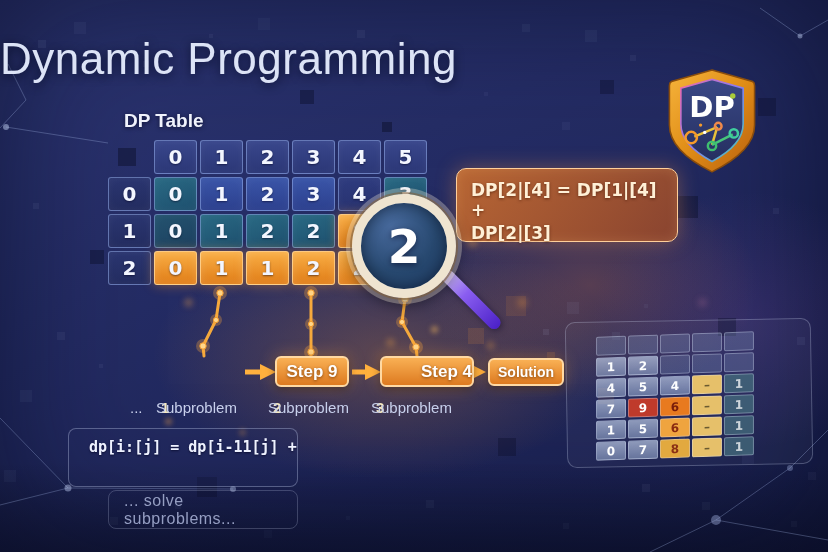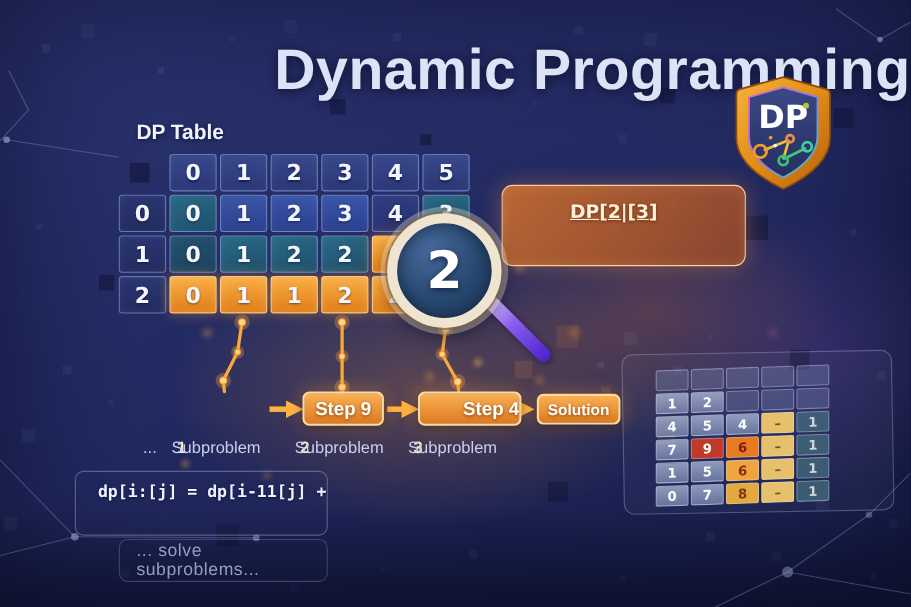--- a/index.html
+++ b/index.html
@@ -49,22 +49,22 @@
     186px 300px 6px 1px rgba(255,170,70,.5),388px 340px 6px 1px rgba(255,170,70,.45),
     432px 327px 5px 1px rgba(255,190,90,.5),488px 343px 6px 1px rgba(255,170,70,.4),
     520px 300px 7px 2px rgba(255,160,60,.35),556px 363px 5px 1px rgba(255,170,70,.4),
     470px 240px 6px 2px rgba(255,180,80,.35),610px 182px 5px 1px rgba(240,160,80,.3),
     240px 430px 5px 1px rgba(255,170,70,.35),166px 419px 5px 1px rgba(255,170,70,.4),
     700px 300px 6px 2px rgba(200,120,160,.25);}
 
   #overlay-svg{position:absolute;left:0;top:0;z-index:2;pointer-events:none;}
 
   
-  .title{position:absolute;top:34px;left:0;width:100%;text-align:right;z-index:3;
-    font-size:52px;font-weight:bold;color:#dce3f6;letter-spacing:.5px;
+  .title{position:absolute;top:34px;left:0;width:100%;text-align:left;z-index:3;
+    font-size:44px;font-weight:normal;color:#dce3f6;letter-spacing:.5px;
     text-shadow:0 2px 10px rgba(4,8,30,.7);}
   .dp-label{position:absolute;left:124px;top:110px;z-index:3;font-size:19px;font-weight:bold;color:#f0f3fc;text-shadow:0 1px 4px rgba(0,0,20,.6);}
 
   
   .dp-grid{position:absolute;left:108px;top:140px;z-index:3;display:grid;
     grid-template-columns:repeat(7,43px);grid-auto-rows:34px;gap:3px;}
   .cell{display:flex;align-items:center;justify-content:center;font-size:20px;font-weight:bold;
     color:#f3f6ff;font-family:"DejaVu Sans",sans-serif;border:1px solid rgba(150,175,235,.55);
     border-radius:3px;text-shadow:0 1px 2px rgba(0,0,30,.5);box-shadow:inset 0 0 8px rgba(255,255,255,.05);}
   .corner{border:none;box-shadow:none;background:transparent;}
@@ -88,21 +88,21 @@
     display:flex;align-items:center;justify-content:center;}
   .mag-value{font-size:47px;font-weight:bold;color:#ffffff;font-family:"DejaVu Sans",sans-serif;text-shadow:0 2px 6px rgba(0,0,30,.55);}
 
   
   .formula-box{position:absolute;left:456px;top:168px;width:222px;height:74px;z-index:3;
     border:1.5px solid #ffcf9a;border-radius:10px;padding:11px 16px 0 14px;
     background:linear-gradient(135deg,rgba(198,108,48,.92),rgba(148,70,42,.88));
     box-shadow:0 0 20px rgba(255,150,60,.35),inset 0 0 12px rgba(255,200,130,.18);
     font-size:17px;font-weight:bold;color:#fff0d6;font-family:"DejaVu Sans",sans-serif;
     text-shadow:0 1px 3px rgba(60,20,0,.6);}
-  .formula-box .l2{text-align:center;padding-right:16px;margin-top:3px;text-decoration:underline;}
+  .formula-box .l2{text-align:left;padding-right:16px;margin-top:3px;}
 
   
   .badge{position:absolute;left:660px;top:68px;z-index:3;}
 
   
   .step-box{position:absolute;z-index:3;display:flex;align-items:center;justify-content:center;
     background:linear-gradient(180deg,#f9b054,#dd7a20);border:2px solid #ffd9a2;border-radius:6px;
     color:#fff;font-weight:bold;font-size:17px;text-shadow:0 1px 3px rgba(90,40,0,.7);
     box-shadow:0 3px 8px rgba(0,0,0,.35),0 0 16px rgba(255,160,60,.4);}
   .step-1{left:166px;top:356px;width:74px;height:31px;}
@@ -288,20 +288,21 @@
       <div class="cell t-orange">2</div>
       <div class="cell t-orange"></div>
     </div>
 
   <div class="mag-handle"></div>
   <div class="magnifier">
     <span class="mag-value">2</span>
   </div>
 
   <div class="formula-box">
+    <div class="l1">DP[2|[4] = DP[1|[4] +</div>
     <div class="l2">DP[2|[3]</div>
   </div>
 
   <div class="step-box step-2">
       <span>Step 9</span>
     </div>
   <div class="step-box step-4">
       <span>Step 4</span>
     </div>
   <div class="step-box step-solution">

